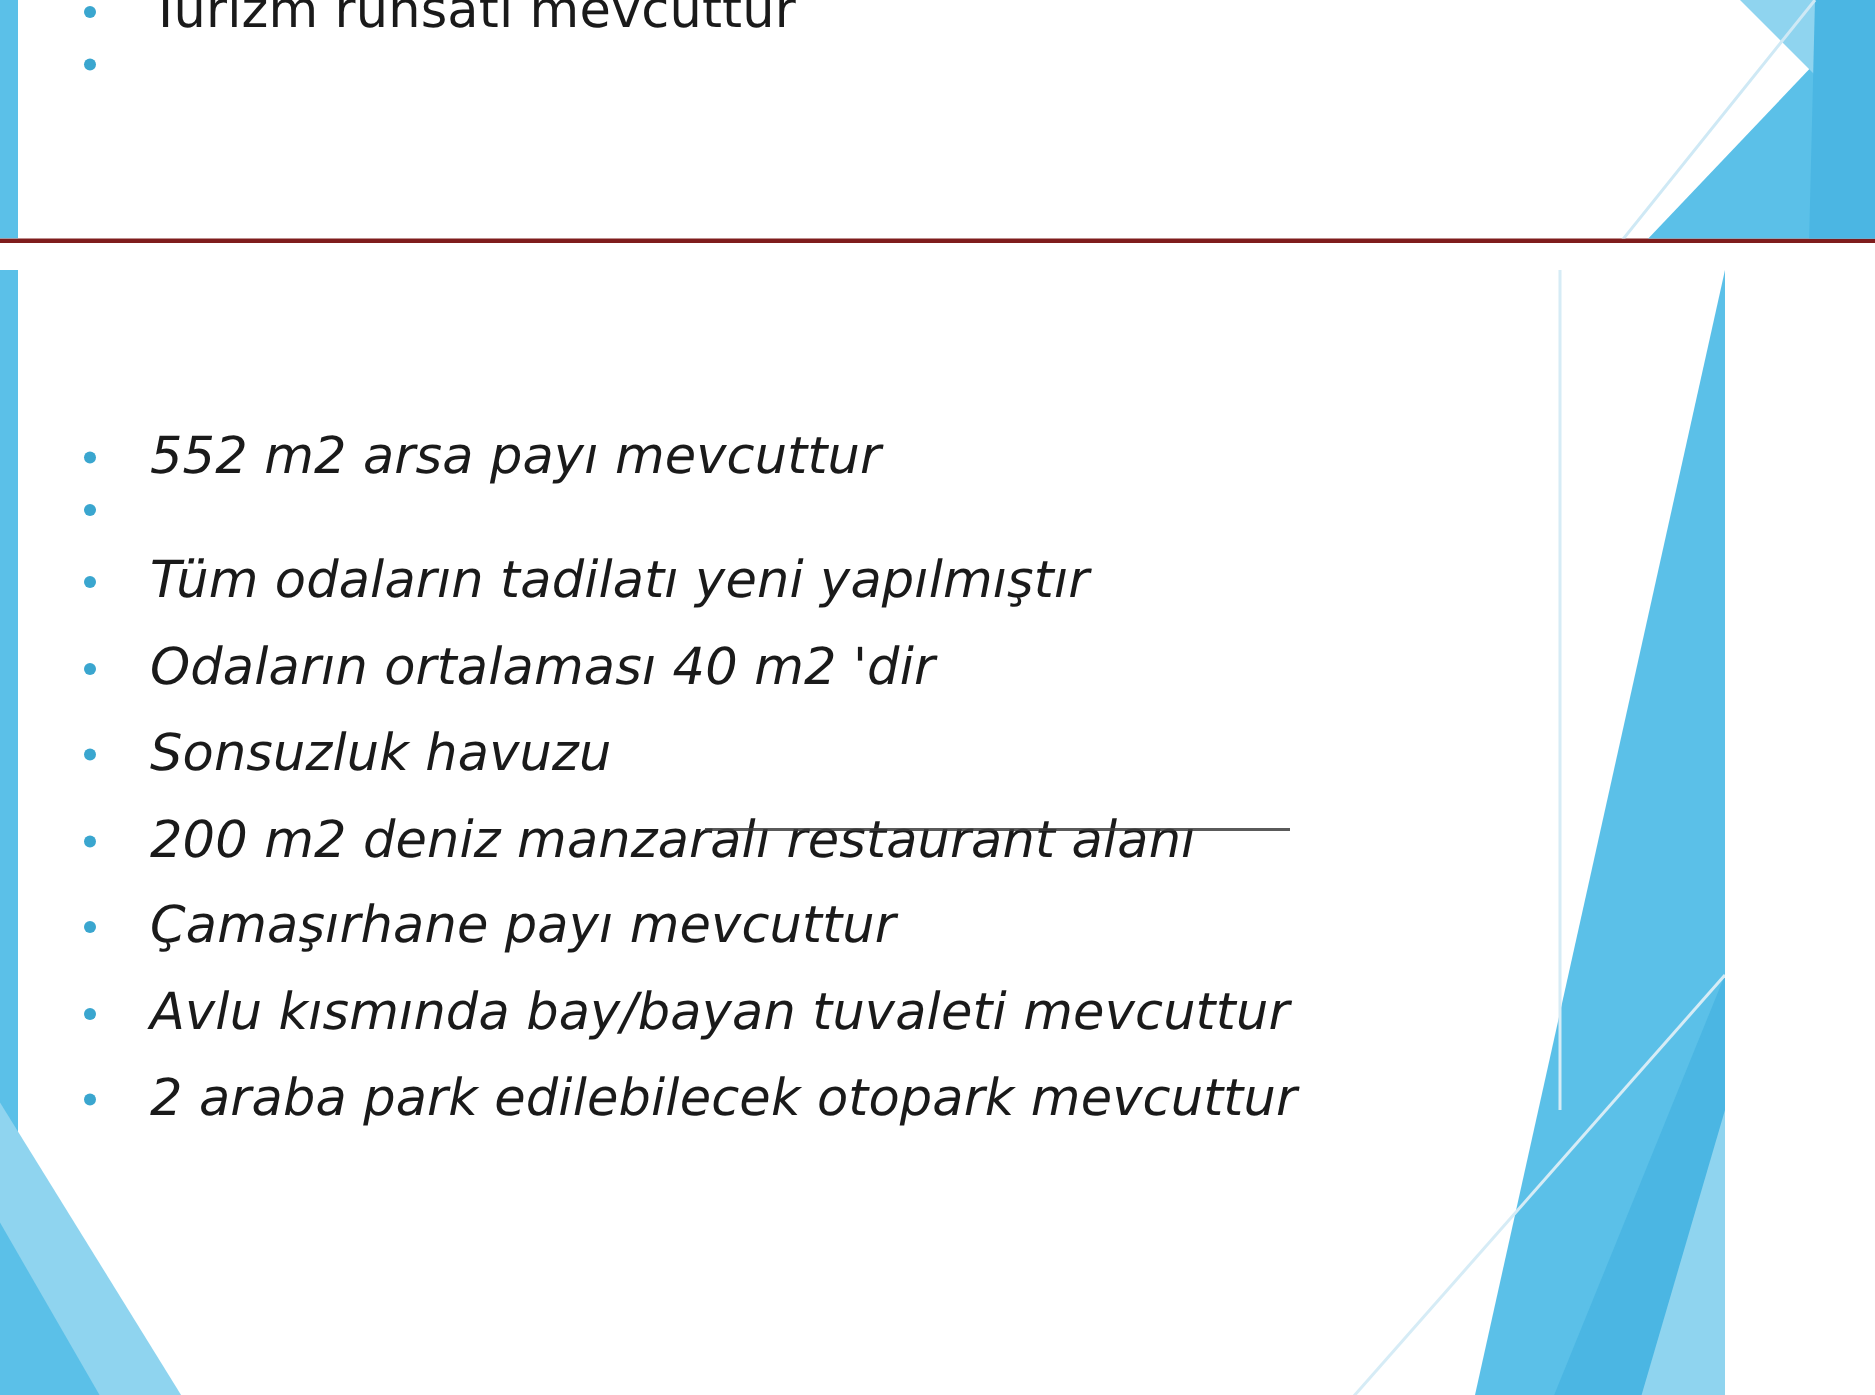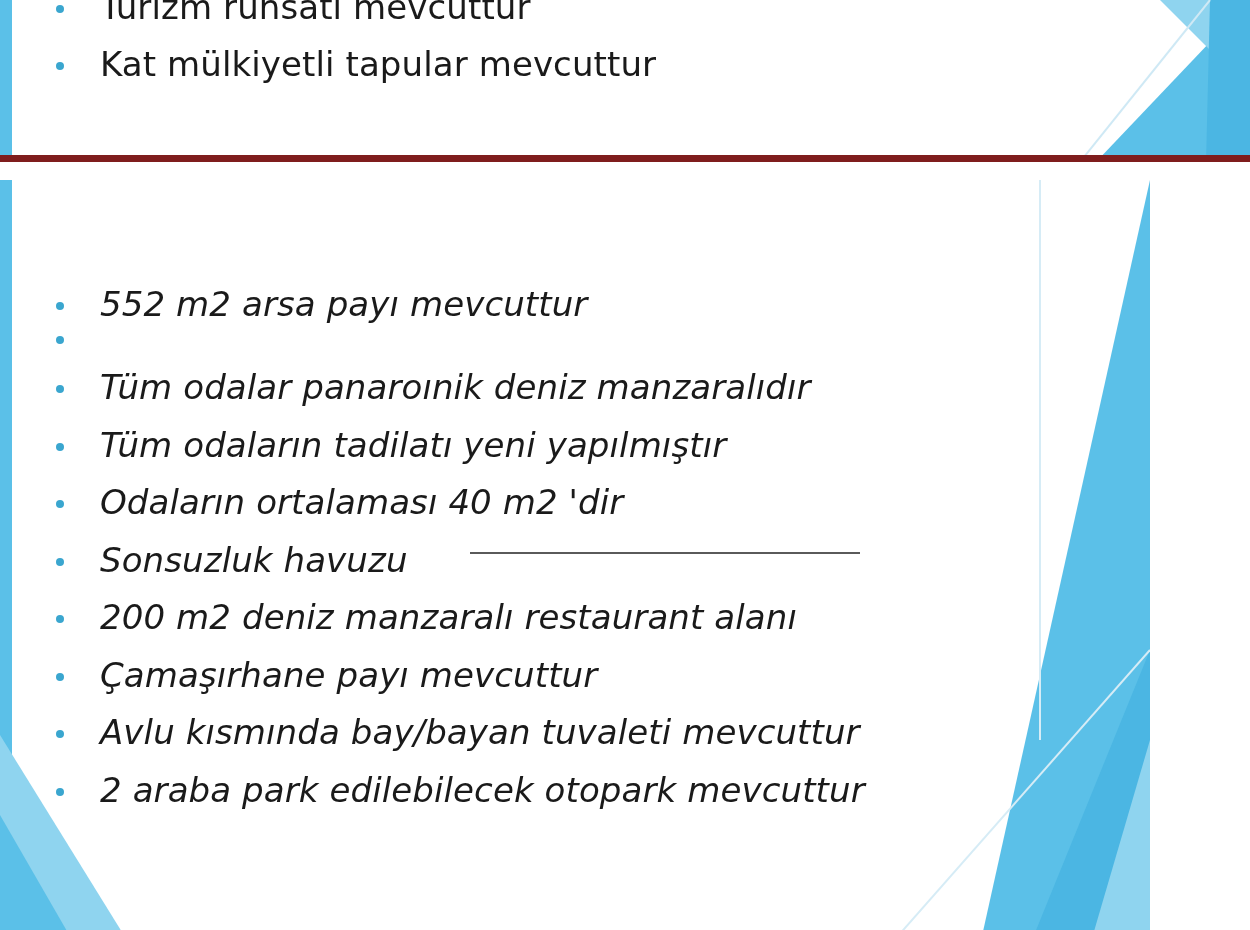--- a/index.html
+++ b/index.html
@@ -23,21 +23,21 @@
 
   
   .slide-top {
     position: absolute;
     left: 0;
     top: 0;
     width: 1250px;
     height: 162px;
     background: #ffffff;
     overflow: hidden;
-    border-bottom: 7px solid #7f1d1d;
+    border-bottom: 3px solid #7f1d1d;
     box-sizing: border-box;
   }
   .slide-top .left-bar {
     position: absolute;
     left: 0;
     top: 0;
     width: 12px;
     height: 100%;
     background: #5bc0e8;
   }
@@ -155,21 +155,20 @@
       </svg>
     </div>
 
     <div class="bullets-top">
       <div class="bullet">
         <span class="dot"></span>
         <span class="txt">Turizm ruhsatı mevcuttur</span>
       </div>
       <div class="bullet">
         <span class="dot"></span>
-        <span class="txt">Kat mülkiyetli tapular mevcuttur</span>
       </div>
     </div>
   </section>
 
   <section class="slide-main">
     <div class="left-bar"></div>
 
     <div class="deco">
       <svg width="420" height="765" viewBox="0 0 420 765" xmlns="http://www.w3.org/2000/svg">
         <polygon points="420,0 420,765 250,765" fill="#5bc0e8"></polygon>
@@ -190,24 +189,20 @@
     <div class="bullets-main">
       <div class="bullet">
         <span class="dot"></span>
         <span class="txt">552 m2 arsa payı mevcuttur</span>
       </div>
       <div class="bullet">
         <span class="dot"></span>
       </div>
       <div class="bullet">
         <span class="dot"></span>
-        <span class="txt">Tüm odalar panaroınik deniz manzaralıdır</span>
-      </div>
-      <div class="bullet">
-        <span class="dot"></span>
         <span class="txt">Tüm odaların tadilatı yeni yapılmıştır</span>
       </div>
       <div class="bullet">
         <span class="dot"></span>
         <span class="txt">Odaların ortalaması 40 m2 'dir</span>
       </div>
       <div class="bullet">
         <span class="dot"></span>
         <span class="txt">Sonsuzluk havuzu</span>
       </div>

